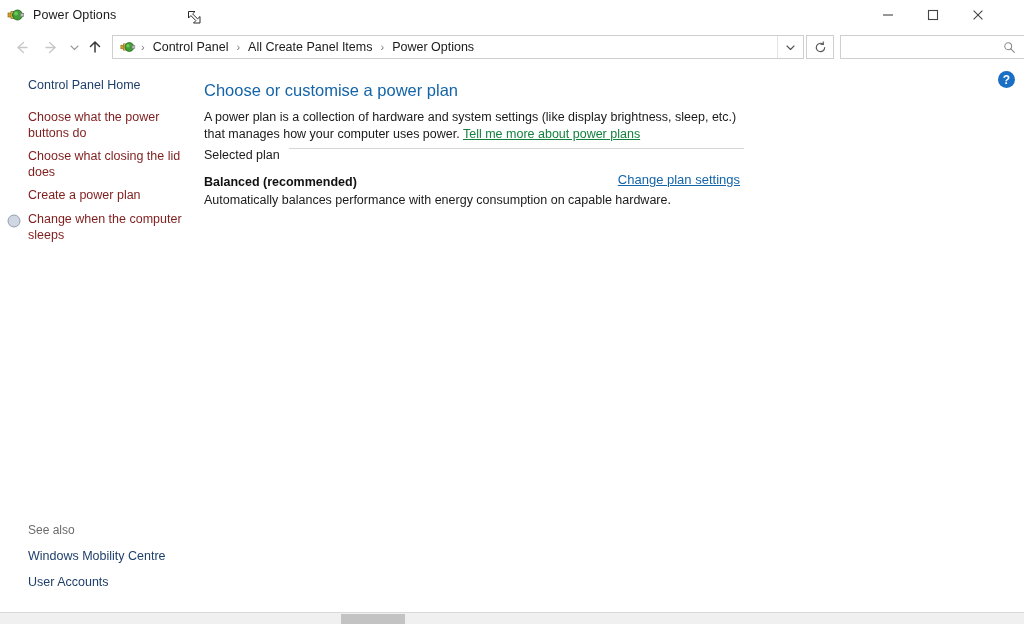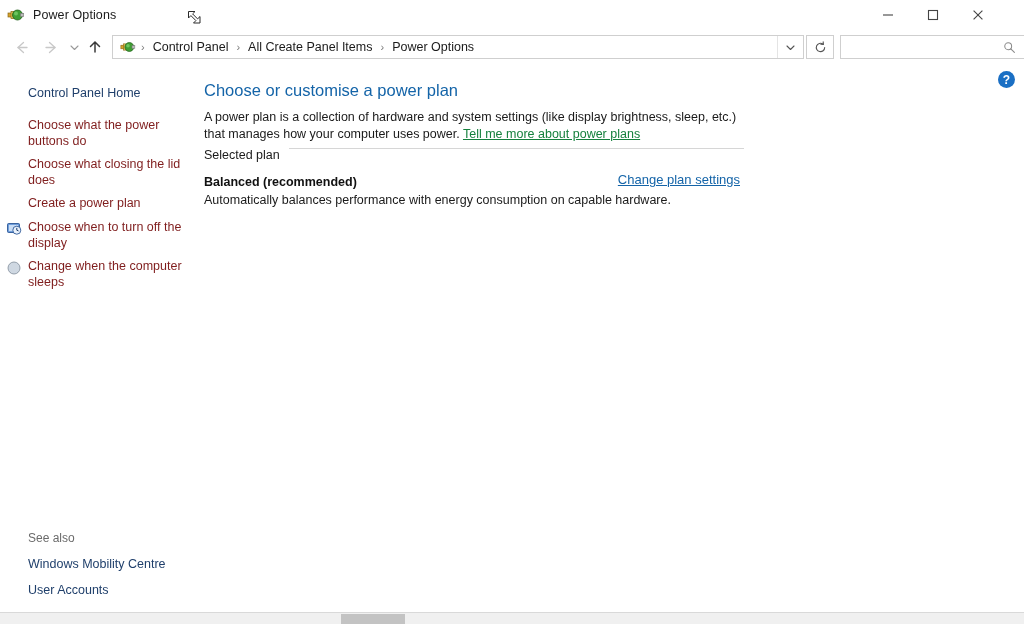--- a/index.html
+++ b/index.html
@@ -142,21 +142,21 @@
 
   
   #content {
     position: absolute; top: 64px; left: 0;
     width: 1024px; height: 548px;
     background: #ffffff;
   }
 
   
   #leftpane {
-    position: absolute; left: 0; top: 8px;
+    position: absolute; left: 0; top: 0;
     width: 196px; height: 548px;
     background: #ffffff;
     padding-left: 32px;
   }
   #nav-home {
     position: absolute; left: 28px; top: 14px;
     font-size: 12.5px; color: #1f3f6b;
     white-space: nowrap;
   }
 
@@ -412,32 +412,20 @@
         </div>
 
         <div class="navitem">
           <span class="label">Choose what closing the lid does</span>
         </div>
 
         <div class="navitem">
           <span class="label">Create a power plan</span>
         </div>
 
-        <div class="navitem">
-          <span class="shield">
-            <svg width="16" height="16" viewBox="0 0 16 16">
-              <rect x="1.5" y="2.5" width="12" height="9" rx="1" fill="#5b8fd4" stroke="#2d5896" stroke-width=".9"></rect>
-              <rect x="2.8" y="3.8" width="9.4" height="6.4" fill="#c9ddf5"></rect>
-              <circle cx="10.8" cy="9.2" r="4" fill="#e9f1fb" stroke="#2d5896" stroke-width=".9"></circle>
-              <line x1="10.8" y1="9.2" x2="10.8" y2="6.9" stroke="#1c3d6b" stroke-width="1"></line>
-              <line x1="10.8" y1="9.2" x2="12.5" y2="9.9" stroke="#1c3d6b" stroke-width="1"></line>
-            </svg>
-          </span>
-          <span class="label">Choose when to turn off the display</span>
-        </div>
 
         <div class="navitem">
           <span class="shield">
             <svg width="16" height="16" viewBox="0 0 16 16">
               <circle cx="8" cy="8" r="6" fill="#cfd8e2" stroke="#7f8b99" stroke-width=".8"></circle>
               <path d="M8 2 A6 6 0 0 0 8 14 A6 6 0 0 1 8 2 Z" fill="#2a3442"></path>
             </svg>
           </span>
           <span class="label">Change when the computer sleeps</span>
         </div>

